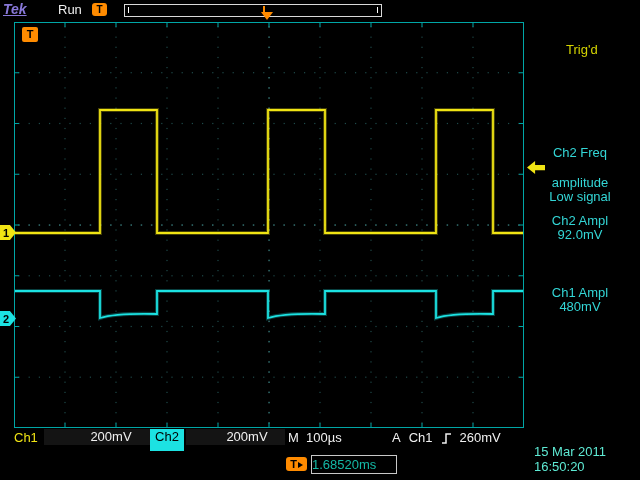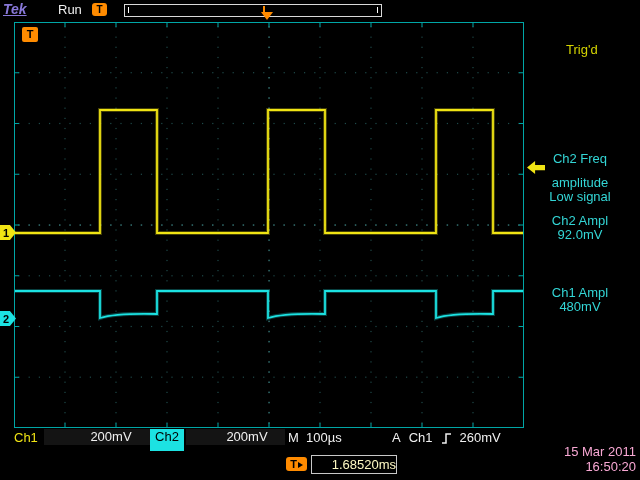--- a/index.html
+++ b/index.html
@@ -55,25 +55,25 @@
   .ch2-scale{left:186px;width:76px;}
   .m-group{left:288px;top:430px;color:#f0f0f0;}
   .a-group{left:392px;top:430px;color:#f0f0f0;display:flex;gap:8px;align-items:center;}
 
   
   .delay-icon{position:absolute;left:286px;top:457px;width:21px;height:14px;background:#ff8b00;
       border-radius:3px;color:#000;font-size:11px;font-weight:bold;text-align:center;line-height:14px;}
   .delay-icon .arr{display:inline-block;width:0;height:0;border-top:3px solid transparent;
       border-bottom:3px solid transparent;border-left:5px solid #000;margin-left:1px;}
   .delay-box{position:absolute;left:311px;top:455px;width:84px;height:17px;border:1px solid #c8c8c8;
-      color:#fef9c3;font-size:13px;text-align:right;line-height:17px;}
+      color:#14b8a6;font-size:13px;text-align:left;line-height:17px;}
 
   
-  .datetime{position:absolute;left:534px;top:444px;width:102px;text-align:right;font-size:13px;
-            color:#f9a8d4;line-height:15px;}
+  .datetime{position:absolute;left:534px;top:444px;width:102px;text-align:left;font-size:13px;
+            color:#5eead4;line-height:15px;}
 </style>
 </head>
 <body>
 
 <div id="scope">
 
   <div class="brand">Tek</div>
   <div class="runstat">Run</div>
   <div class="t-icon top">T</div>
   <div class="record-bar">
@@ -835,21 +835,21 @@
         <path d="M 0 269 L 86 269 L 86 296 Q 102 291 143 292 L 143 269 L 254 269 L 254 296 Q 270 291 311 292 L 311 269 L 422 269 L 422 296 Q 438 291 479 292 L 479 269 L 510 269" fill="none" stroke="#1ce2e2" stroke-width="1.8"></path>
         <rect x="0.5" y="0.5" width="509" height="405" fill="none" stroke="#00a6a6" stroke-width="1"></rect>
       </svg>
     <div class="t-flag">T</div>
   </div>
 
   <div class="ch-marker ch1m">1</div>
   <div class="ch-marker ch2m">2</div>
   <div class="trig-level-arrow"></div>
 
-  <div class="readout" style="top:152px;text-align:center;">
+  <div class="readout" style="top:146px;text-align:center;">
     <div>Ch2 Freq</div>
   </div>
   <div class="readout" style="top:176px;">
     <div>amplitude</div>
     <div>Low signal</div>
   </div>
   <div class="readout" style="top:214px;">
     <div>Ch2 Ampl</div>
     <div class="val">92.0mV</div>
   </div>

